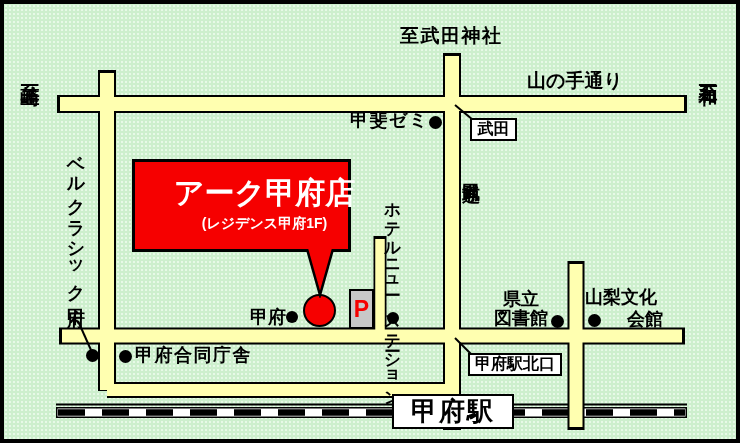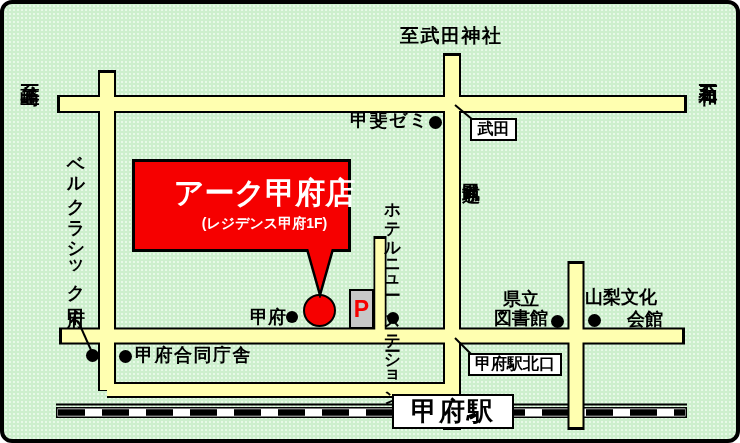--- a/index.html
+++ b/index.html
@@ -1,18 +1,18 @@
 <!DOCTYPE html>
 <html><head>
 <meta charset="utf-8">
 <style>
   html,body{margin:0;padding:0;background:#fff;font-family:"Liberation Sans",sans-serif;}
   #map{
     position:relative;width:740px;height:443px;box-sizing:border-box;
-    border:4px solid #000;border-radius:12px;overflow:hidden;
+    border:4px solid #000;border-radius:0;overflow:hidden;
     background-color:#cdefcd;
     background-image:radial-gradient(#e7f9e7 1px,transparent 1.3px);
     background-size:4px 4px;
   }
   #bg{position:absolute;left:0;top:0;z-index:1;}
   .lbl{
     position:absolute;z-index:3;color:#000;font-weight:bold;font-size:18px;
     line-height:1.05;white-space:nowrap;
   }
   .vert{writing-mode:vertical-rl;text-orientation:upright;}
@@ -82,20 +82,21 @@
       <line x1="451" y1="101" x2="469" y2="116"></line>
       <line x1="451" y1="334" x2="467" y2="350"></line>
       <line x1="74" y1="317" x2="87" y2="346"></line>
     </g>
   </svg>
 
   <div class="lbl" style="left:396px;top:22px;font-size:19px;letter-spacing:1.5px;">至武田神社</div>
   <div class="lbl vert" style="left:16px;top:65px;font-size:19px;letter-spacing:1px;">至韮崎</div>
   <div class="lbl vert" style="left:694px;top:65px;font-size:19px;letter-spacing:1px;">至石和</div>
 
+  <div class="lbl" style="left:523px;top:67px;font-size:19px;">山の手通り</div>
   <div class="lbl vert" style="left:457px;top:164px;letter-spacing:1.5px;">武田通り</div>
 
   <div class="lbl" style="left:346px;top:107px;letter-spacing:1.5px;">甲斐ゼミ</div>
   <div class="dot" style="left:425px;top:112px;width:13px;height:13px;"></div>
 
   <div class="wbox" style="left:466px;top:114px;width:47px;height:23px;font-size:16px;font-family:Liberation Mono, monospace;">武田</div>
 
   <div class="lbl vert" style="left:62px;top:139px;letter-spacing:1px;">ベルクラシック甲府</div>
   <div class="dot" style="left:82px;top:345px;width:13px;height:13px;"></div>
 

